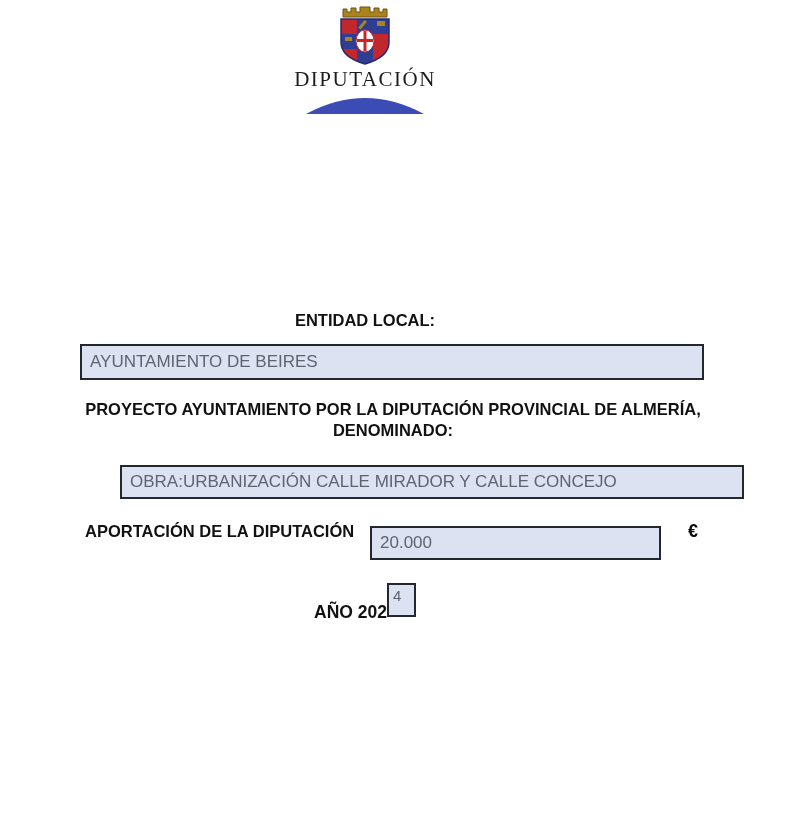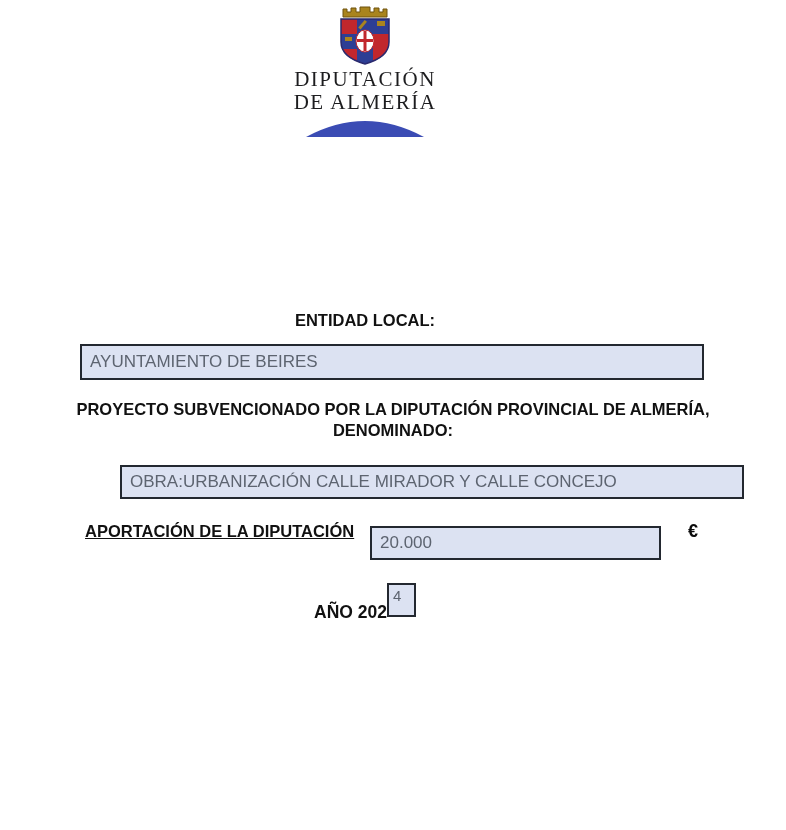--- a/index.html
+++ b/index.html
@@ -55,21 +55,21 @@
     font-size: 17px;
     padding: 0 8px;
     outline: none;
   }
   .field-entity  { position: absolute; left: 80px; top: 344px; width: 624px; height: 36px; }
   .field-project { position: absolute; left: 80px; top: 465px; width: 624px; height: 34px; margin-left: 40px; }
 
   .contribution-row { position: absolute; top: 514px; left: 0; width: 786px; height: 38px; }
   .contribution-label {
     position: absolute; left: 85px; top: 8px;
-    font-weight: bold; font-size: 16.5px; color: #111111; text-decoration: underline;
+    font-weight: bold; font-size: 16.5px; color: #111111;
   }
   .field-contribution { position: absolute; left: 370px; top: 12px; width: 291px; height: 34px; }
   .currency-symbol {
     position: absolute; left: 688px; top: 7px;
     font-weight: bold; font-size: 18px; color: #0b0b0b;
   }
 
   .year-row {
     position: absolute; top: 583px; left: 0; right: 0;
     display: flex; justify-content: center; align-items: flex-start;
@@ -108,32 +108,31 @@
         <rect x="8" y="35" width="7" height="4" fill="#a9841e"></rect>
         <rect x="24" y="18" width="3" height="10" fill="#a9841e" transform="rotate(40 26 23)"></rect>
         <ellipse cx="28" cy="39" rx="9" ry="11" fill="#ffffff" stroke="#c1272d" stroke-width="1"></ellipse>
         <rect x="26.5" y="29" width="3" height="20" fill="#c1272d"></rect>
         <rect x="20" y="37" width="16" height="3" fill="#c1272d"></rect>
       </g>
       <path d="M4,17 H52 V40 C52,52 42,58 28,62 C14,58 4,52 4,40 Z" fill="none" stroke="#2a2a6e" stroke-width="1.5"></path>
     </svg>
     <div class="wordmark">
       <div>DIPUTACIÓN</div>
-      <div>DE ALMERÍA</div>
     </div>
     <svg class="arc" viewBox="0 0 122 20" xmlns="http://www.w3.org/2000/svg">
       <path d="M2,19 Q61,-13 120,19 Z" fill="#3b4cb4"></path>
     </svg>
   </div>
 
 
   <div class="section-label entity-label">ENTIDAD LOCAL:</div>
   <input class="field field-entity" type="text" value="AYUNTAMIENTO DE BEIRES" style="">
 
-  <div class="section-label project-label">PROYECTO SUBVENCIONADO POR LA DIPUTACIÓN PROVINCIAL DE ALMERÍA, DENOMINADO:</div>
+  <div class="section-label project-label">PROYECTO AYUNTAMIENTO POR LA DIPUTACIÓN PROVINCIAL DE ALMERÍA, DENOMINADO:</div>
   <input class="field field-project" type="text" value="OBRA:URBANIZACIÓN CALLE MIRADOR Y CALLE CONCEJO" style="">
 
   <div class="contribution-row">
     <span class="contribution-label">APORTACIÓN DE LA DIPUTACIÓN</span>
     <input class="field field-contribution" type="text" value="20.000" style="">
     <span class="currency-symbol">€</span>
   </div>
 
   <div class="year-row">
     <span class="year-label">AÑO 202</span>

